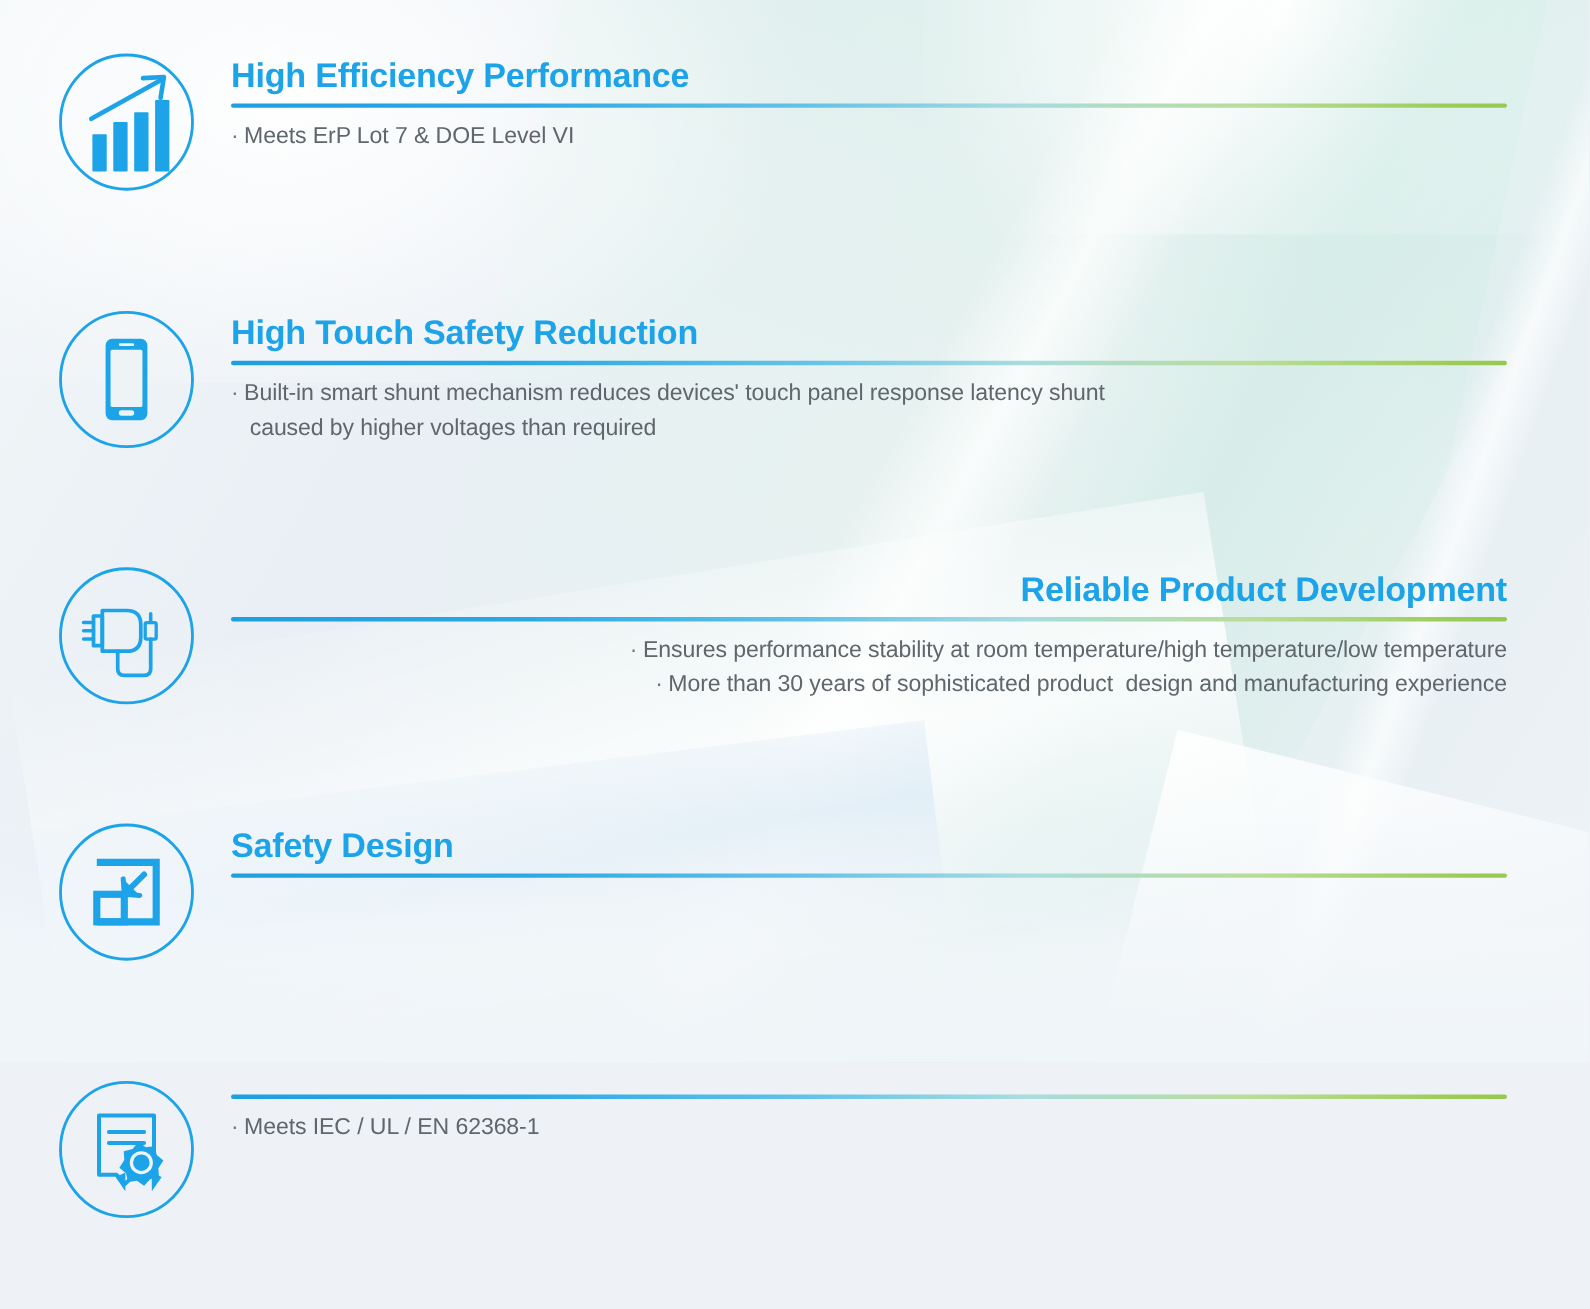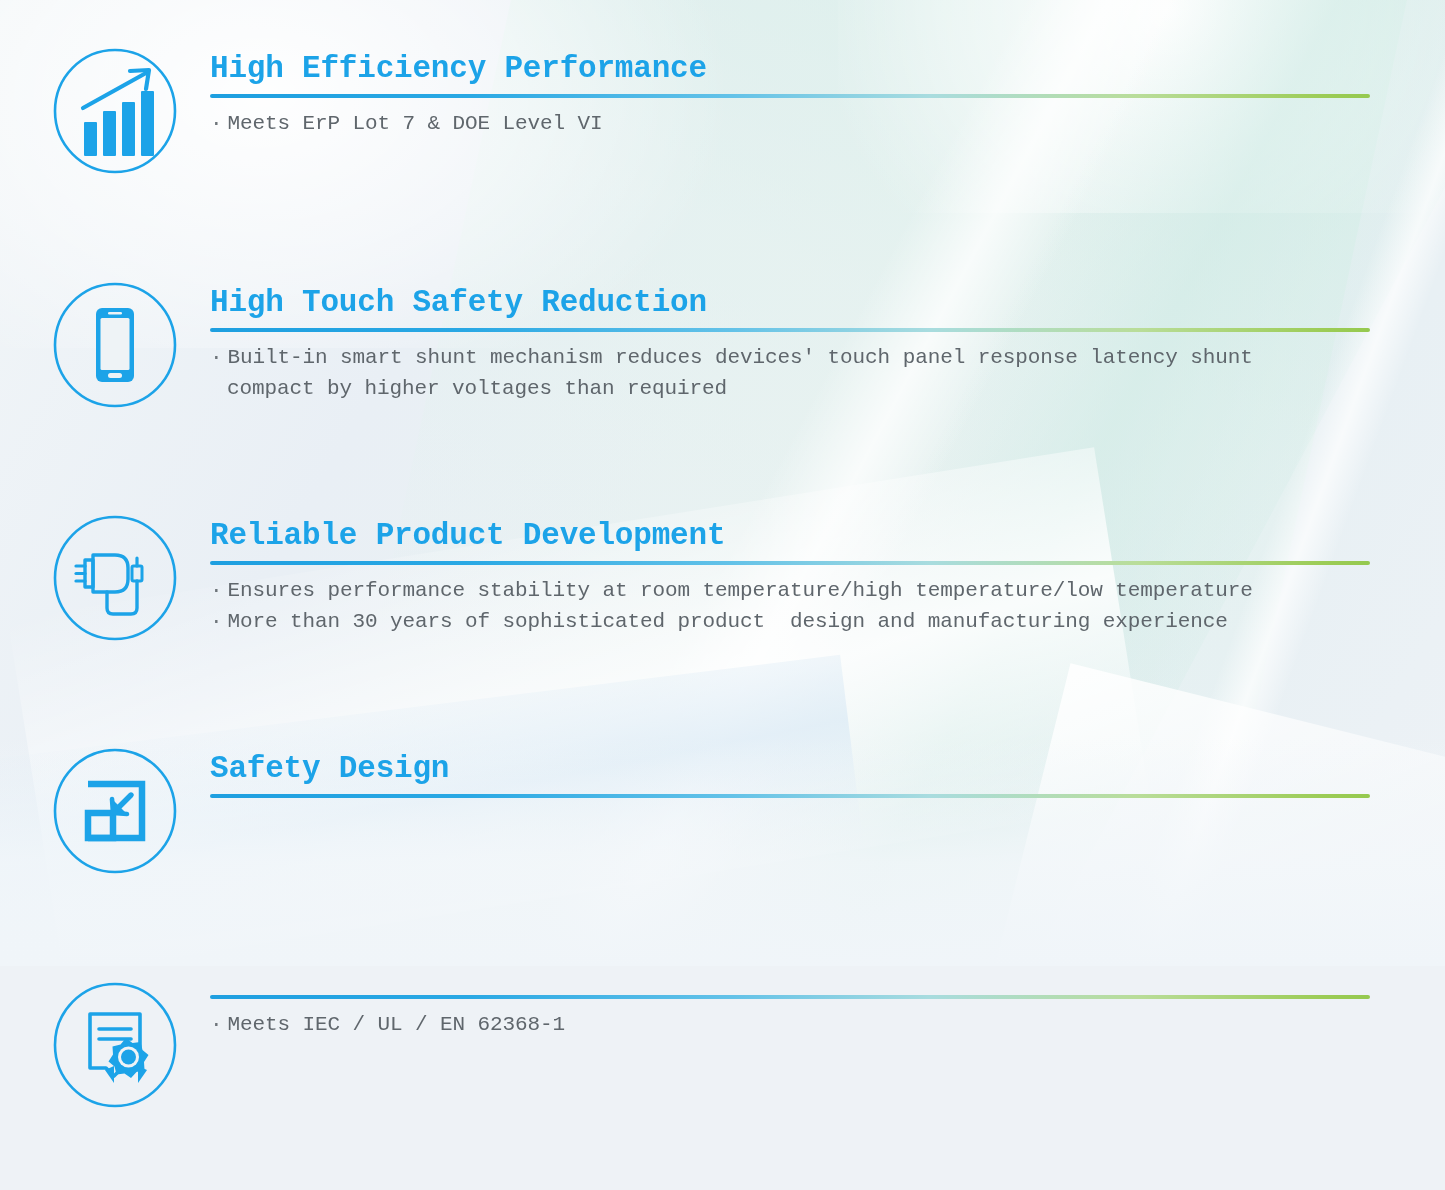--- a/index.html
+++ b/index.html
@@ -114,21 +114,20 @@
     left: 0; right: 0; bottom: 0;
     height: 230px;
     background: linear-gradient(180deg, rgba(238,243,247,0) 0%, rgba(243,247,250,.8) 55%, rgba(240,245,249,1) 100%);
   }
 
   
   .page {
     position: relative;
     width: 1445px;
     height: 966px;
-    font-family: Liberation Mono, monospace;
   }
 
   .feature {
     position: absolute;
     display: flex;
     align-items: flex-start;
   }
 
   .icon-wrap {
     position: absolute;
@@ -187,21 +186,21 @@
   }
 
   
   #feat-0 .icon-wrap   { left: 52px;  top: 48px;  }
   #feat-0 .feature-body{ left: 210px; top: 52px;  width: 1160px; }
 
   #feat-1 .icon-wrap   { left: 52px;  top: 282px; }
   #feat-1 .feature-body{ left: 210px; top: 286px; width: 1160px; }
 
   #feat-2 .icon-wrap   { left: 52px;  top: 515px; }
-  #feat-2 .feature-body{ left: 210px; top: 519px; width: 1160px; }
+  #feat-2 .feature-body{ left: 210px; top: 519px; width: 1160px; text-align: right; }
 
   #feat-3 .icon-wrap   { left: 52px;  top: 748px; }
   #feat-3 .feature-body{ left: 210px; top: 752px; width: 1160px; }
 
   #feat-4 .icon-wrap   { left: 52px;  top: 982px; }
   #feat-4 .feature-body{ left: 210px; top: 986px; width: 1160px; }
 </style>
 </head>
 <body>
 
@@ -248,21 +247,21 @@
         <rect x="44" y="26" width="38" height="74" rx="6" fill="#1ca3e8"></rect>
         <rect x="48.5" y="36" width="29" height="52" rx="1.5" fill="#eef3f6"></rect>
         <rect x="56" y="30" width="14" height="2.6" rx="1.3" fill="#eef3f6"></rect>
         <rect x="56" y="91" width="14" height="5" rx="2.5" fill="#eef3f6"></rect>
       </svg>
     </div>
     <div class="feature-body">
       <div class="feature-title">High Touch Safety Reduction</div>
       <div class="divider"></div>
       <div class="bullets">
-        <div class="bullet"><span class="bullet-dot">·</span><span>Built-in smart shunt mechanism reduces devices' touch panel response latency shunt</span><span class="bullet-cont">compact by higher voltages than required</span></div>
+        <div class="bullet"><span class="bullet-dot">·</span><span>Built-in smart shunt mechanism reduces devices' touch panel response latency shunt</span><span class="bullet-cont">caused by higher voltages than required</span></div>
       </div>
     </div>
   </div>
 
   <div class="feature" id="feat-2">
     <div class="icon-wrap">
       <svg width="126" height="126" viewBox="0 0 126 126">
         <ellipse cx="63" cy="63" rx="60" ry="61" fill="none" stroke="#1ca3e8" stroke-width="2.6"></ellipse>
         <path d="M41 40 L63 40 Q76 40 76 53 L76 64 Q76 77 63 77 L41 77 Z" fill="none" stroke="#1ca3e8" stroke-width="3.4" stroke-linejoin="round"></path>
         <rect x="33" y="45" width="8" height="27" fill="none" stroke="#1ca3e8" stroke-width="3.4" stroke-linejoin="round"></rect>

